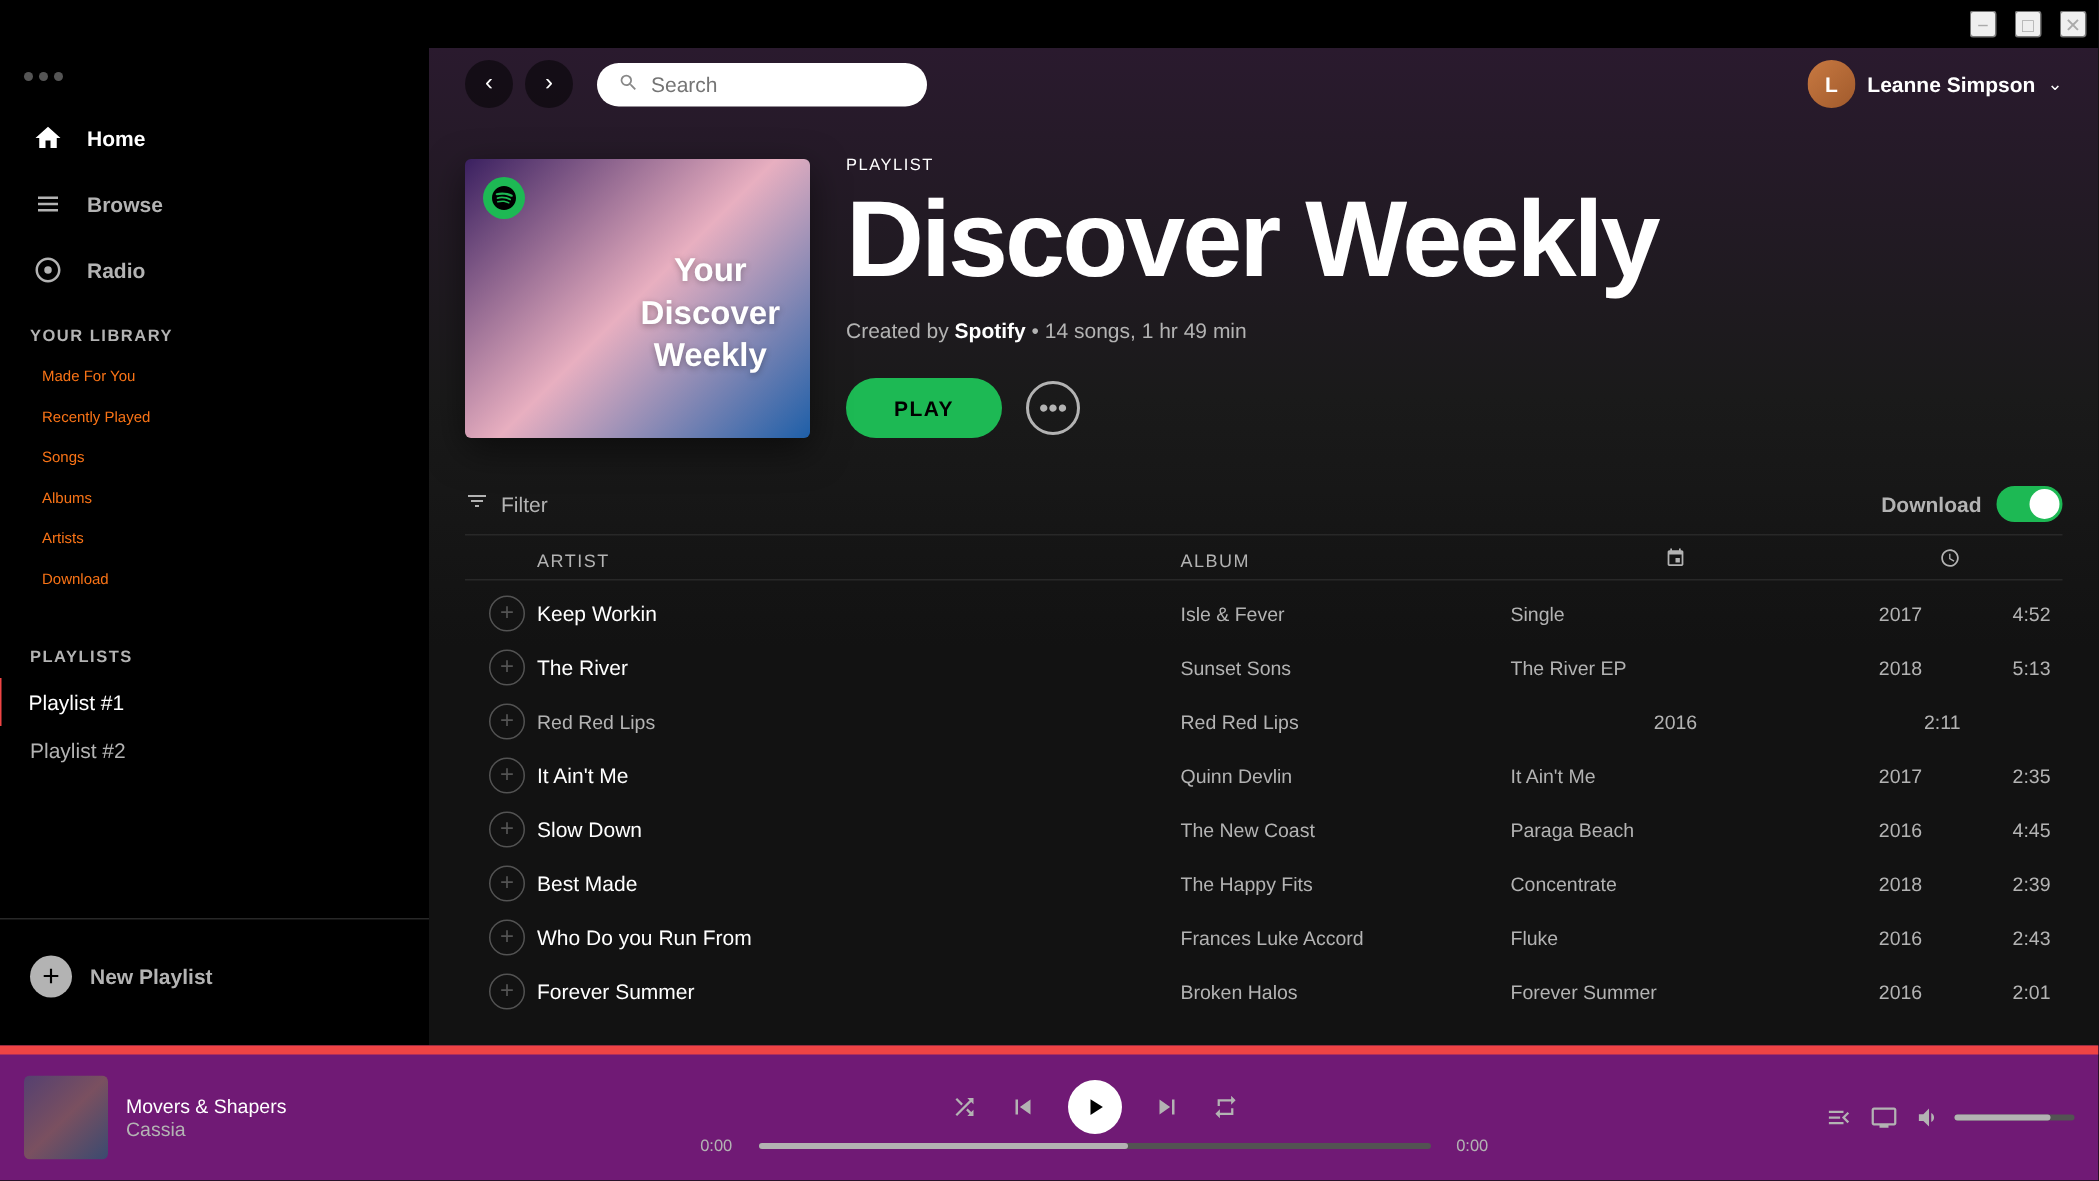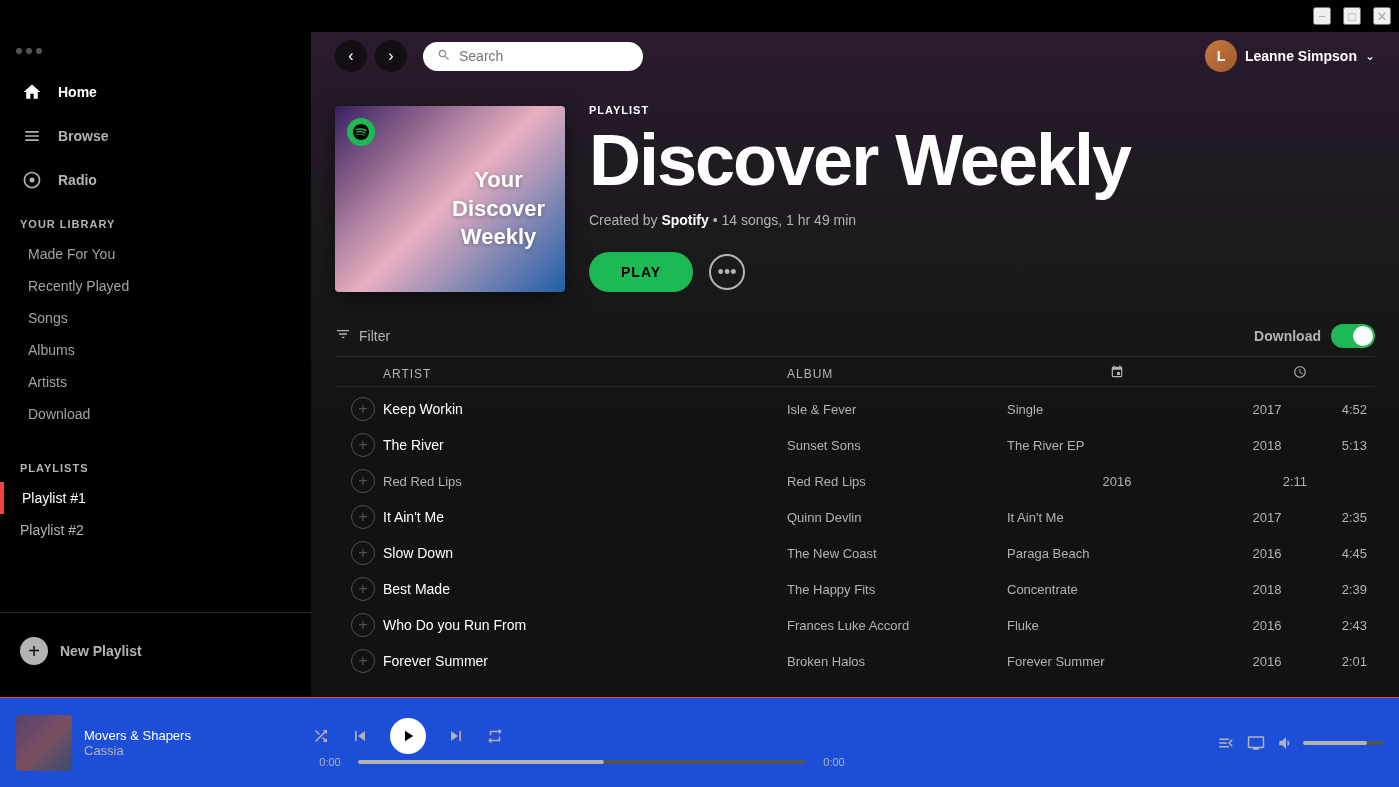--- a/index.html
+++ b/index.html
@@ -35,21 +35,21 @@
 
     
     .app-body {
       display: flex;
       flex: 1;
       overflow: hidden;
     }
 
     
     .sidebar {
-      width: 311px;
+      width: 286px;
       background: #000;
       display: flex;
       flex-direction: column;
       flex-shrink: 0;
       padding: 8px 0;
     }
 
     .sidebar-dots {
       padding: 8px 16px 16px;
       display: flex;
@@ -85,38 +85,38 @@
       letter-spacing: 1px;
       color: #b3b3b3;
       text-transform: uppercase;
     }
 
     .library-item {
       display: flex;
       align-items: center;
       padding: 8px 20px;
       cursor: pointer;
-      color: #a3a3a3;
-      font-size: 14px;
+      color: #f97316;
+      font-size: 10px;
       font-weight: 500;
     }
 
     .playlists-section {
       padding: 16px 0 8px;
     }
 
     .playlist-item {
       padding: 8px 20px;
       cursor: pointer;
       color: #b3b3b3;
       font-size: 14px;
     }
     .playlist-item.active {
       color: #fff;
-      border-left: 4px solid #ef4444;
+      border-left: 1px solid #ef4444;
       padding-left: 18px;
     }
 
     .sidebar-bottom {
       margin-top: auto;
       padding: 16px 12px;
       border-top: 1px solid #282828;
     }
     .new-playlist-btn {
       display: flex;
@@ -246,21 +246,21 @@
       line-height: 1.3;
       padding: 40px 20px 20px;
       text-shadow: 0 1px 4px rgba(0,0,0,0.3);
     }
 
     .playlist-info {
       flex: 1;
     }
     .playlist-type-label {
       font-size: 11px;
-      font-weight: 700;
+      font-weight: 400;
       text-transform: uppercase;
       letter-spacing: 1px;
       color: #fff;
       margin-bottom: 8px;
     }
     .playlist-title {
       font-size: 72px;
       font-weight: 900;
       color: #fff;
       line-height: 1;
@@ -388,22 +388,22 @@
 
     .track-title { font-size: 14px; color: #fff; font-weight: 400; }
     .track-artist { font-size: 13px; color: #b3b3b3; }
     .track-album { font-size: 13px; color: #b3b3b3; }
     .track-year { font-size: 13px; color: #b3b3b3; text-align: center; }
     .track-duration { font-size: 13px; color: #b3b3b3; text-align: right; }
 
     
     .player-bar {
       height: 90px;
-      background: #1d4ed8;
-      border-top: 1px solid #ef4444;
+      background: #701a75;
+      border-top: 6px solid #ef4444;
       display: flex;
       align-items: center;
       padding: 0 16px;
       flex-shrink: 0;
       gap: 16px;
     }
 
     .now-playing {
       display: flex;
       align-items: center;
@@ -423,21 +423,21 @@
       background: linear-gradient(135deg, #554070 0%, #7a5060 50%, #3a4a70 100%);
     }
     .now-playing-info { flex: 1; min-width: 0; }
     .now-playing-title { font-size: 13px; color: #fff; font-weight: 500; white-space: nowrap; overflow: hidden; text-overflow: ellipsis; }
     .now-playing-artist { font-size: 13px; color: #b3b3b3; white-space: nowrap; overflow: hidden; text-overflow: ellipsis; }
 
     .player-controls {
       flex: 1;
       display: flex;
       flex-direction: column;
-      align-items: flex-start;
+      align-items: center;
       gap: 2px;
     }
     .player-buttons {
       display: flex;
       align-items: center;
       gap: 20px;
     }
     .player-btn {
       background: transparent;
       border: none;

